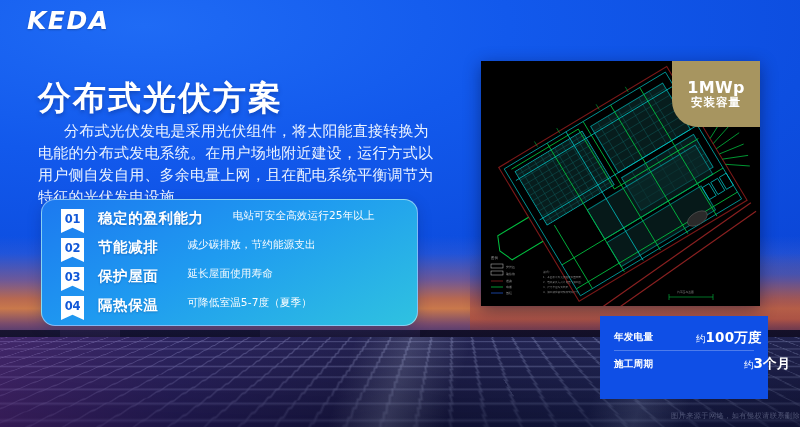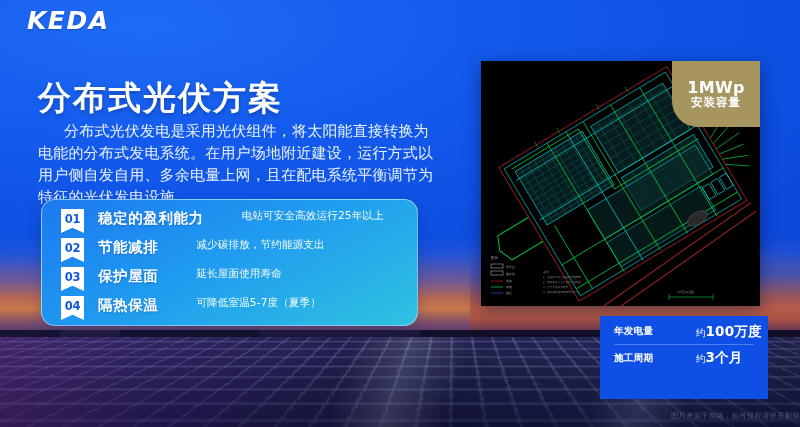--- a/index.html
+++ b/index.html
@@ -144,21 +144,21 @@
     padding-top:3px;
     font-size:11.5px; font-weight:bold; color:#1158d8; letter-spacing:-.3px;
     font-family:"DejaVu Sans","Liberation Sans",sans-serif;
   }
   .feat-title {
     font-size:14.5px; font-weight:bold; color:#ffffff; letter-spacing:.6px;
     white-space:nowrap;
     text-shadow:0 1px 2px rgba(0,40,110,.3);
   }
   .feat-desc {
-    font-size:10.6px; color:#ffffff; margin-left:22px; white-space:nowrap;
+    font-size:10.6px; color:#ffffff; margin-left:13px; white-space:nowrap;
     letter-spacing:.1px; opacity:.97;padding-left:16px;
   }
 
   
   .cad {
     position:absolute; left:481px; top:61px; width:279px; height:245px;
     background:#000000; overflow:hidden;
     box-shadow:0 4px 16px rgba(0,10,50,.45);
   }
   .cad svg { position:absolute; left:0; top:0; }
@@ -174,27 +174,27 @@
     font-size:16px; font-weight:bold; color:#ffffff; letter-spacing:.3px; line-height:1;
   }
   .cap-badge .small {
     font-size:11.5px; font-weight:bold; color:#ffffff; letter-spacing:1px; line-height:1;
   }
 
   
   .stats {
     position:absolute; left:600px; top:316px; width:168px; height:83px;
     background:#0f4fe6;
-    padding:3px 14px 0 14px;
+    padding:9px 14px 0 14px;
   }
   .stat-row {
     display:flex; align-items:center; height:26px;
     border-bottom:1px solid rgba(255,255,255,.26);
   }
-  .stat-row:last-child { border-bottom:none; }
+  .stat-row:last-child { border-bottom:none;gap:48px; }
   .stat-label {
     font-size:9.6px; color:#ffffff; font-weight:bold; letter-spacing:.2px;
     flex:0 0 82px; white-space:nowrap;
   }
   .stat-label sub { font-size:7px; vertical-align:baseline; position:relative; top:1px; }
   .stat-value { font-size:9.5px; color:#ffffff; white-space:nowrap; }
   .stat-value b { font-size:13.5px; font-weight:bold; letter-spacing:.2px; }
 
   .watermark {
     position:absolute; left:0; top:411px; width:800px;

